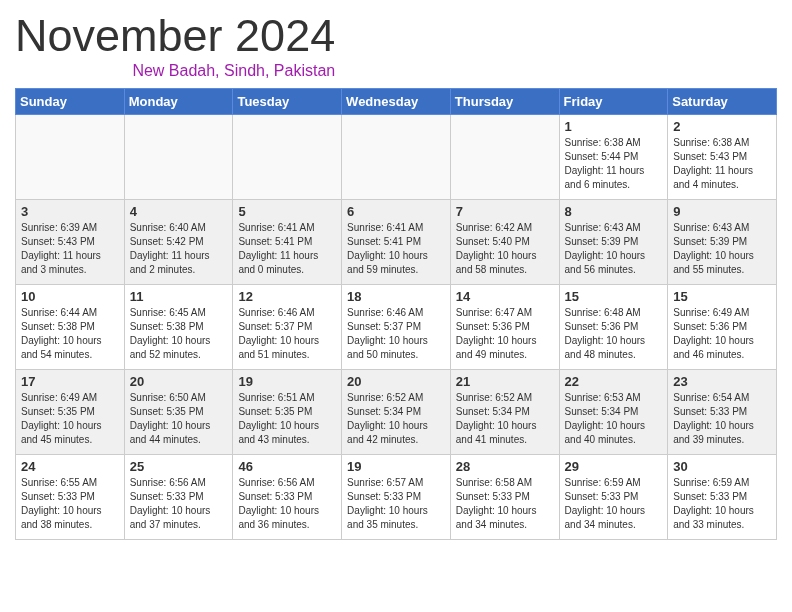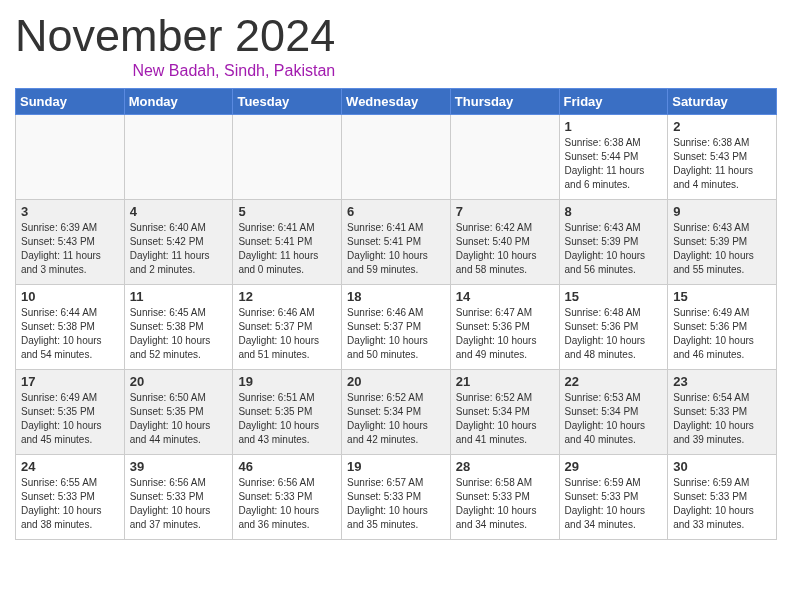--- a/index.html
+++ b/index.html
@@ -148,21 +148,21 @@
             <div class="day-num">23</div>
             <div class="day-info">Sunrise: 6:54 AM<br>Sunset: 5:33 PM<br>Daylight: 10 hours and 39 minutes.</div>
           </td>
         </tr>
         <tr>
           <td class="filled">
             <div class="day-num">24</div>
             <div class="day-info">Sunrise: 6:55 AM<br>Sunset: 5:33 PM<br>Daylight: 10 hours and 38 minutes.</div>
           </td>
           <td class="filled">
-            <div class="day-num">39</div>
+            <div class="day-num">25</div>
             <div class="day-info">Sunrise: 6:56 AM<br>Sunset: 5:33 PM<br>Daylight: 10 hours and 37 minutes.</div>
           </td>
           <td class="filled">
             <div class="day-num">46</div>
             <div class="day-info">Sunrise: 6:56 AM<br>Sunset: 5:33 PM<br>Daylight: 10 hours and 36 minutes.</div>
           </td>
           <td class="filled">
             <div class="day-num">19</div>
             <div class="day-info">Sunrise: 6:57 AM<br>Sunset: 5:33 PM<br>Daylight: 10 hours and 35 minutes.</div>
           </td>

